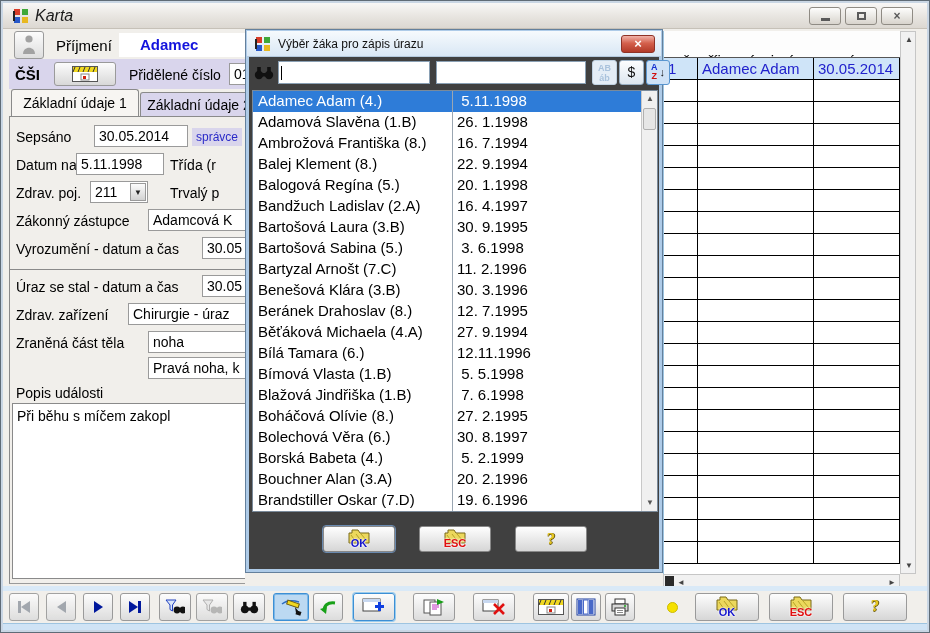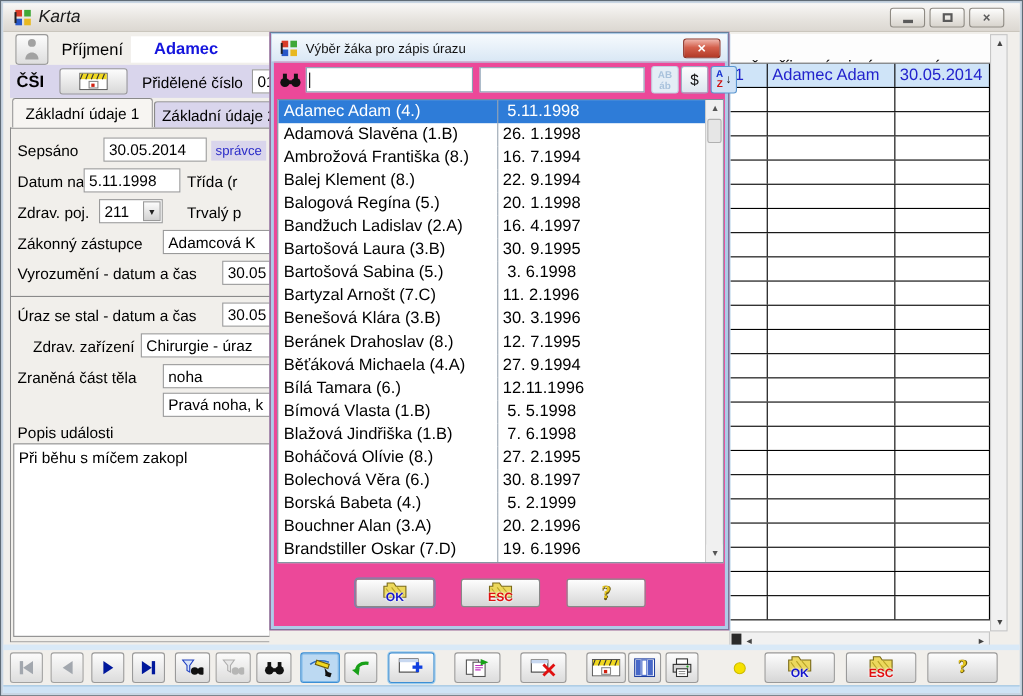--- a/index.html
+++ b/index.html
@@ -52,21 +52,21 @@
   .badge-spravce { position:absolute; left:182px; top:11px; background:#d9d5ec; color:#2a2ac8;
     font-size:12px; padding:2px 4px; }
   .combo-arrow { position:absolute; right:1px; top:1px; width:16px; height:18px;
     background:linear-gradient(#fcfcfc,#d2d2d2); border:1px solid #9a9a9a; font-size:8px; color:#222;
     display:flex; align-items:center; justify-content:center; }
   .popis-area { position:absolute; left:2px; top:286px; width:234px; height:176px; background:#fff;
     border:1px solid #8a8a8a; font-size:14px; padding:4px 4px; color:#000; }
 
   
   .dialog { position:absolute; left:244px; top:28px; width:418px; height:544px;
-    border:1px solid #64809c; background:#ec4899; box-shadow: inset 0 0 0 3px #aecbe8; z-index:10; }
+    border:1px solid #64809c; background:#404040; box-shadow: inset 0 0 0 3px #aecbe8; z-index:10; }
   .dlg-titlebar { position:absolute; left:1px; top:1px; right:1px; height:26px;
     background:linear-gradient(#f6fafd,#d9e7f5); display:flex; align-items:center; padding-left:8px;
     border-bottom:1px solid #b4c9dd; }
   .dlg-titlebar .t-title { font-size:12px; margin-left:7px; color:#111; }
   .dlg-close { position:absolute; right:6px; top:4px; width:34px; height:18px; border:1px solid #8e3226;
     border-radius:3px; background:linear-gradient(#f0b4aa,#d4604c 45%,#b23a28);
     color:#fff; font-weight:bold; font-size:13px; line-height:15px; text-align:center; }
   .search-row { position:absolute; left:0; top:30px; width:418px; height:28px; }
   .binocular { position:absolute; left:8px; top:5px; }
   .dlg-input { position:absolute; top:1px; height:23px; background:#fff; border:1px solid #8aa0b4; }
@@ -221,21 +221,21 @@
       <div class="field" style="left:138px;top:92px;width:98px">Adamcová K</div>
 
       <span class="lbl" style="position:absolute;left:6px;top:124px">Vyrozumění - datum a čas</span>
       <div class="field" style="left:192px;top:120px;width:44px">30.05</div>
 
       <div class="sep-line" style="top:152px"></div>
 
       <span class="lbl" style="position:absolute;left:6px;top:162px">Úraz se stal - datum a čas</span>
       <div class="field" style="left:192px;top:158px;width:44px">30.05</div>
 
-      <span class="lbl" style="position:absolute;left:20px;top:190px">Zdrav. zařízení</span>
+      <span class="lbl" style="position:absolute;left:6px;top:190px">Zdrav. zařízení</span>
       <div class="field" style="left:118px;top:186px;width:118px">Chirurgie - úraz</div>
 
       <span class="lbl" style="position:absolute;left:6px;top:218px">Zraněná část těla</span>
       <div class="field" style="left:138px;top:214px;width:98px">noha</div>
       <div class="field" style="left:138px;top:240px;width:98px">Pravá noha, k</div>
 
       <span class="lbl" style="position:absolute;left:6px;top:268px">Popis události</span>
       <div class="popis-area">Při běhu s míčem zakopl</div>
     </div>
   </div>

